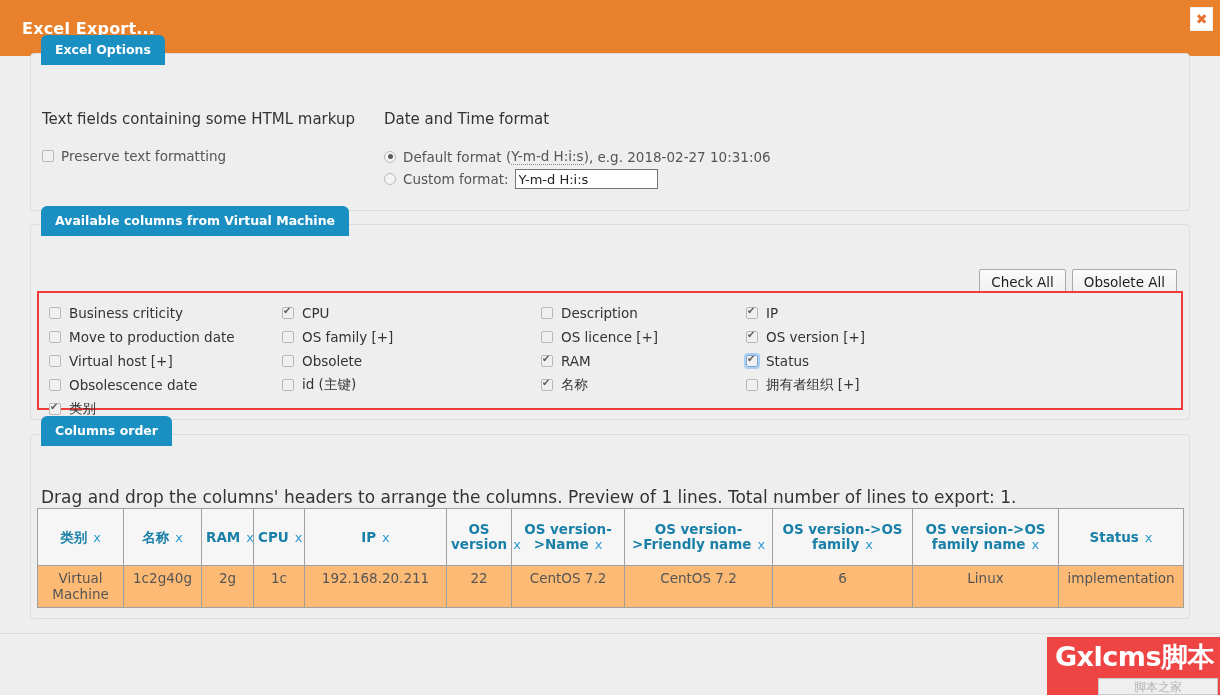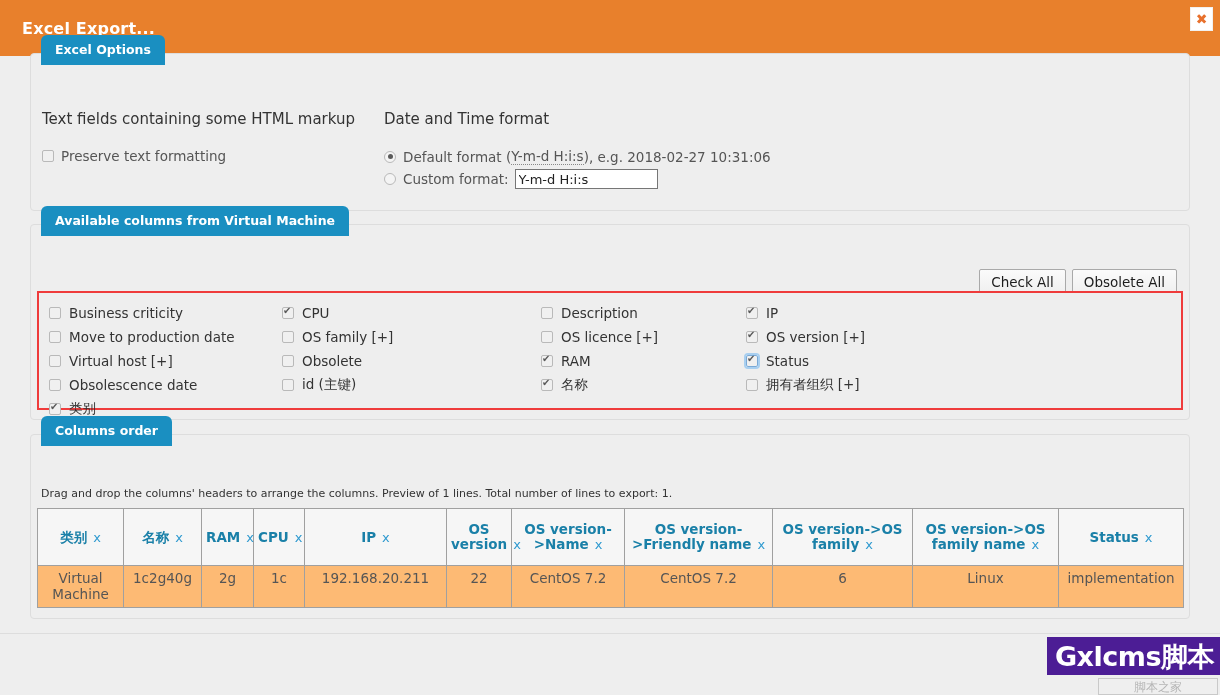--- a/index.html
+++ b/index.html
@@ -217,21 +217,21 @@
     color: #333333;
     white-space: nowrap;
   }
   .col-item .lbl { margin-left: 8px; }
 
   
   .order-desc {
     position: absolute;
     left: 10px;
     top: 52px;
-    font-size: 11px;
+    font-size: 17px;
     color: #333333;
     white-space: nowrap;
   }
   .order-table {
     position: absolute;
     left: 6px;
     top: 73px;
     border-collapse: collapse;
     table-layout: fixed;
     width: 1146px;
@@ -278,25 +278,25 @@
     left: 0;
     top: 633px;
     width: 1220px;
     height: 1px;
     background: #dddddd;
   }
   .watermark {
     position: absolute;
     right: 0px;
     top: 637px;
-    background: #4c1d95;
+    background: #ef4444;
     color: #ffffff;
     font-weight: bold;
     font-size: 27px;
-    padding: 4px 6px 2px 8px;
+    padding: 4px 6px 23px 8px;
     letter-spacing: -0.5px;
     line-height: 32px;
     white-space: nowrap;
     font-family: "DejaVu Sans", sans-serif;
   }
   .ghost-btn {
     position: absolute;
     right: 2px;
     top: 678px;
     width: 120px;

